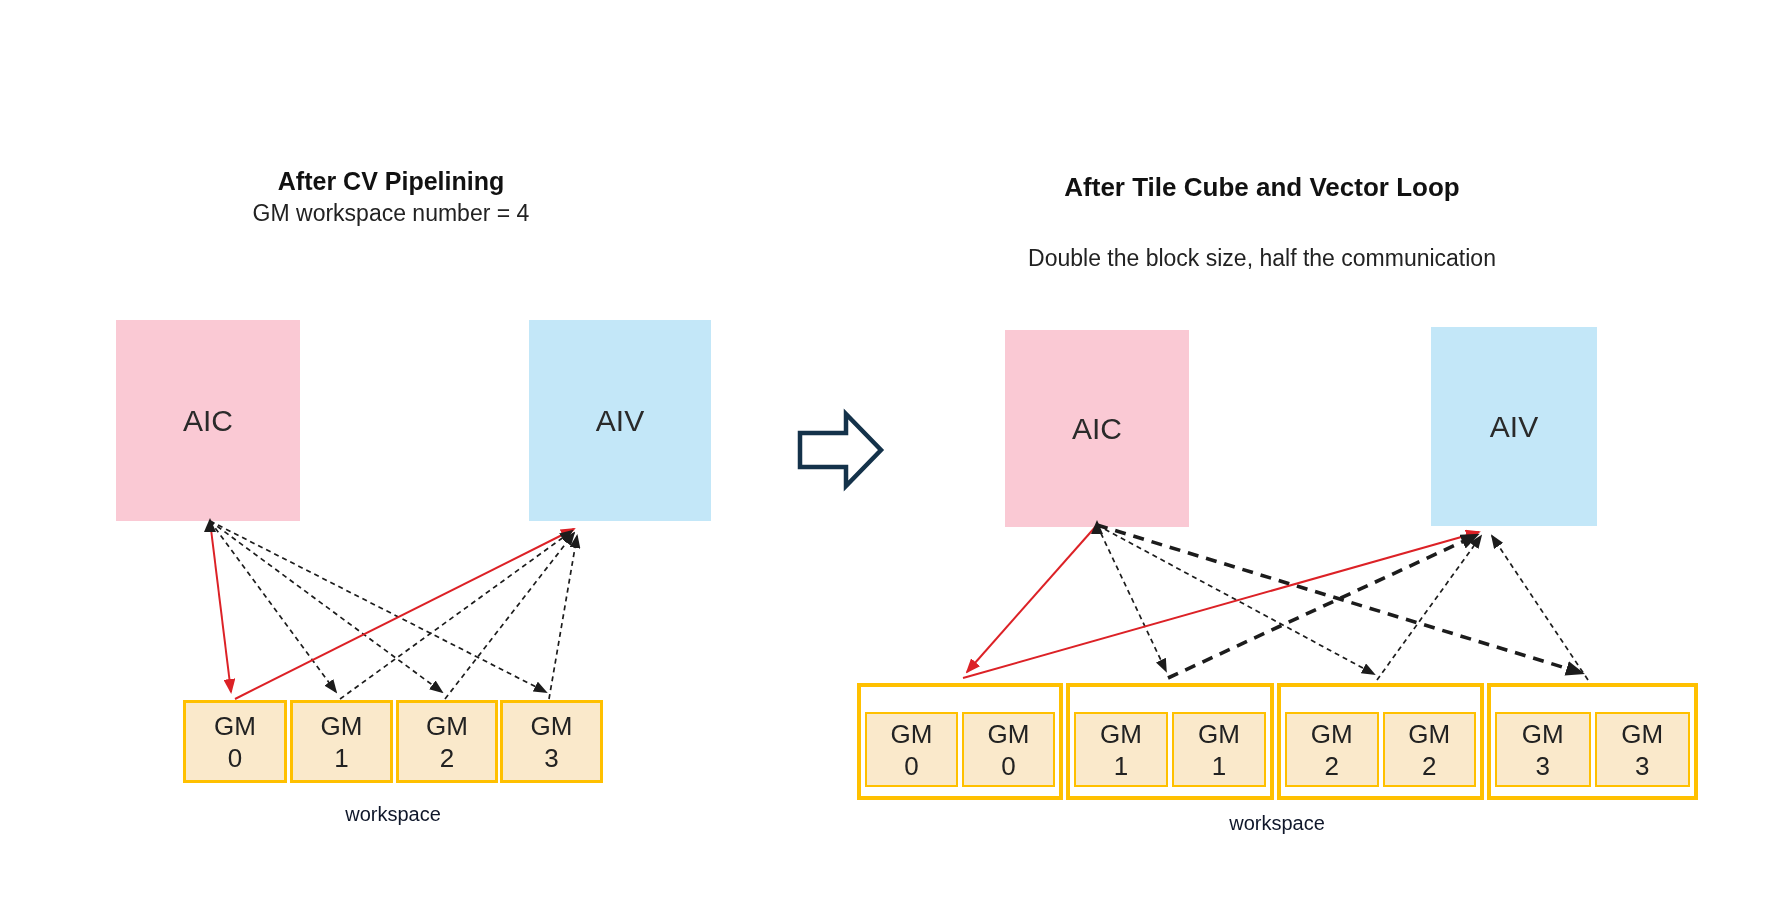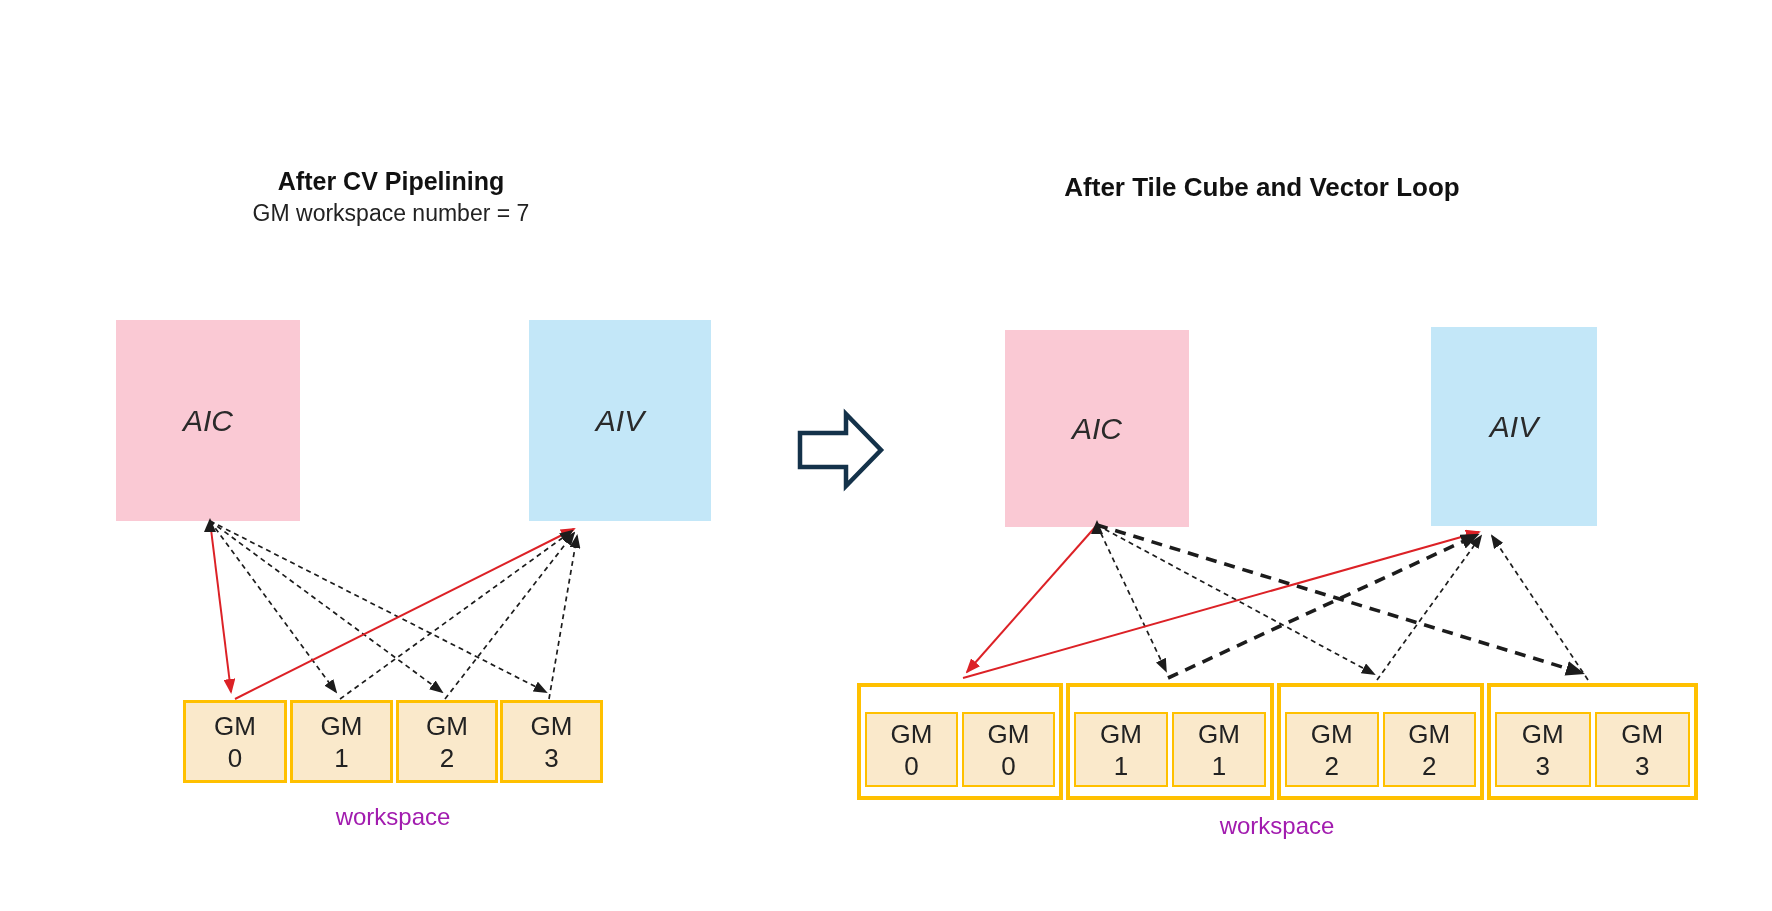--- a/index.html
+++ b/index.html
@@ -5,51 +5,51 @@
   html,body{margin:0;padding:0;background:#ffffff;}
   .canvas{
     position:relative;width:1772px;height:911px;background:#ffffff;overflow:hidden;
     font-family:"Liberation Sans", sans-serif;color:#1c1c1c;
   }
   .abs{position:absolute;}
   .title{font-weight:bold;font-size:25px;text-align:center;color:#111;}
   .subtitle{font-size:23px;text-align:center;color:#222;line-height:31px;}
   .bigbox{
     position:absolute;display:flex;align-items:center;justify-content:center;
-    font-size:30px;color:#2a2a2a;font-style:italic;
+    font-size:30px;color:#2a2a2a;
   }
   .aic{background:#fac9d4;}
   .aiv{background:#c3e7f8;margin-left:35px;}
   .gmcell{
     position:absolute;box-sizing:border-box;background:#fae9cb;border:3px solid #ffc000;
     display:flex;flex-direction:column;align-items:center;justify-content:center;
     font-size:26px;line-height:32px;color:#222;
   }
   .pairbox{
     position:absolute;box-sizing:border-box;background:#ffffff;border:4px solid #ffc000;
   }
   .pairbox .inner{
     position:absolute;left:4px;right:4px;top:25px;height:75px;
     display:flex;gap:4px;
   }
   .pairbox .inner .cell{
     flex:1;box-sizing:border-box;background:#fae9cb;border:2.5px solid #ffc000;
     display:flex;flex-direction:column;align-items:center;justify-content:center;
     font-size:26px;line-height:32px;color:#222;
   }
-  .wslabel{font-size:24px;text-align:center;color:#a21caf;}
+  .wslabel{font-size:20px;text-align:center;color:#0f172a;}
   svg.overlay{position:absolute;left:0;top:0;pointer-events:none;}
 </style>
 </head>
 <body>
 
 <div class="canvas">
 
   <div class="abs title" style="left:141px;top:167px;width:500px;">After CV Pipelining</div>
-  <div class="abs subtitle" style="left:141px;top:198px;width:500px;">GM workspace number = 7</div>
+  <div class="abs subtitle" style="left:141px;top:198px;width:500px;">GM workspace number = 4</div>
 
   <div class="bigbox aic" style="left:116px;top:320px;width:184px;height:201px;">
     <span>AIC</span>
   </div>
   <div class="bigbox aiv" style="left:494px;top:320px;width:182px;height:201px;">
     <span>AIV</span>
   </div>
 
   <div class="gmcell" style="left:183px;top:700px;width:104px;height:83px;">
     <span>GM</span>
@@ -64,20 +64,21 @@
     <span>2</span>
   </div>
   <div class="gmcell" style="left:500px;top:700px;width:103px;height:83px;">
     <span>GM</span>
     <span>3</span>
   </div>
 
   <div class="abs wslabel" style="left:193px;top:803px;width:400px;">workspace</div>
 
   <div class="abs title" style="left:972px;top:172px;width:580px;font-size:26px;">After Tile Cube and Vector Loop</div>
+  <div class="abs subtitle" style="left:972px;top:243px;width:580px;">Double the block size, half the communication</div>
 
   <div class="bigbox aic" style="left:1005px;top:330px;width:184px;height:197px;">
     <span>AIC</span>
   </div>
   <div class="bigbox aiv" style="left:1396px;top:327px;width:166px;height:199px;">
     <span>AIV</span>
   </div>
 
   <div class="pairbox" style="left:857px;top:683px;width:206px;height:117px;">
     <div class="inner">

